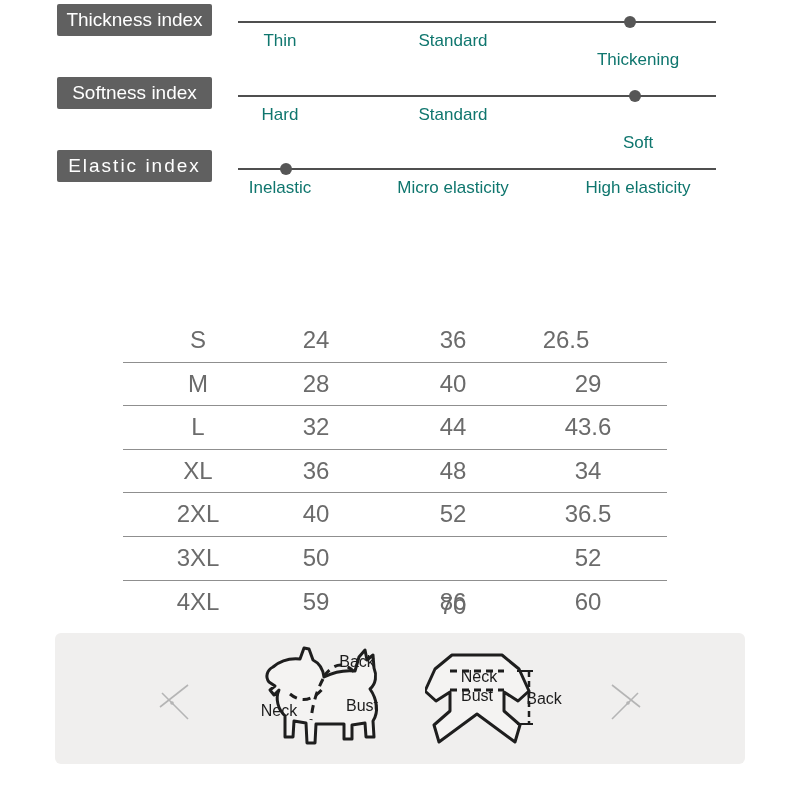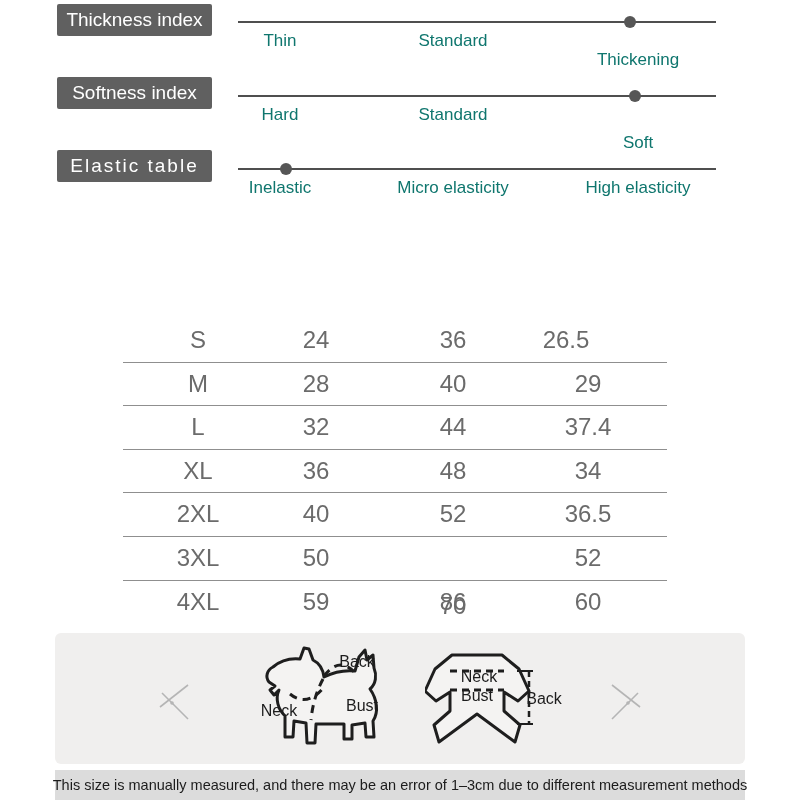--- a/index.html
+++ b/index.html
@@ -44,21 +44,21 @@
       <div class="idx-dot" style="left: 623.96px; top: 16px;"></div>
       <span class="idx-opt" style="left: 280px; top: 31px;">Thin</span>
       <span class="idx-opt" style="left: 453px; top: 31px;">Standard</span>
       <span class="idx-opt" style="left: 638px; top: 31px; margin-top: 19px;">Thickening</span>
       <div class="idx-box" style="top: 77px;">Softness index</div>
       <div class="idx-line" style="top: 95px;"></div>
       <div class="idx-dot" style="left: 628.74px; top: 90px;"></div>
       <span class="idx-opt" style="left: 280px; top: 105px;">Hard</span>
       <span class="idx-opt" style="left: 453px; top: 105px;">Standard</span>
       <span class="idx-opt" style="left: 638px; top: 105px; margin-top: 28px;">Soft</span>
-      <div class="idx-box spaced" style="top: 150px;">Elastic table</div>
+      <div class="idx-box spaced" style="top: 150px;">Elastic index</div>
       <div class="idx-line" style="top: 168px;"></div>
       <div class="idx-dot" style="left: 279.8px; top: 163px;"></div>
       <span class="idx-opt" style="left: 280px; top: 178px;">Inelastic</span>
       <span class="idx-opt" style="left: 453px; top: 178px;">Micro elasticity</span>
       <span class="idx-opt" style="left: 638px; top: 178px;">High elasticity</span>
     </div>
 
   <div id="tbl-body">
       <div class="tbl-row" style="top: 318px;">
         <span class="td-cell" style="left: 75px;">S</span>
@@ -71,21 +71,21 @@
         <span class="td-cell" style="left: 75px;">M</span>
         <span class="td-cell" style="left: 193px;">28</span>
         <span class="td-cell" style="left: 330px;">40</span>
         <span class="td-cell" style="left: 465px;">29</span>
       </div>
       <div class="tbl-sep" style="top: 405.2px;"></div>
       <div class="tbl-row" style="top: 405.2px;">
         <span class="td-cell" style="left: 75px;">L</span>
         <span class="td-cell" style="left: 193px;">32</span>
         <span class="td-cell" style="left: 330px;">44</span>
-        <span class="td-cell" style="left: 465px;">37.4</span>
+        <span class="td-cell" style="left: 465px;">43.6</span>
       </div>
       <div class="tbl-sep" style="top: 448.8px;"></div>
       <div class="tbl-row" style="top: 448.8px;">
         <span class="td-cell" style="left: 75px;">XL</span>
         <span class="td-cell" style="left: 193px;">36</span>
         <span class="td-cell" style="left: 330px;">48</span>
         <span class="td-cell" style="left: 465px;">34</span>
       </div>
       <div class="tbl-sep" style="top: 492.4px;"></div>
       <div class="tbl-row" style="top: 492.4px;">
@@ -141,17 +141,14 @@
              L25 61 L25 42 L11 51 L0 41 L10 19 Z" fill="#f4f3f2" stroke="#1e1e1e" stroke-width="3" stroke-linejoin="round"></path>
     <path d="M25 21 L79 21" fill="none" stroke="#1e1e1e" stroke-width="3" stroke-dasharray="7 5"></path>
     <path d="M25 40 L79 40" fill="none" stroke="#1e1e1e" stroke-width="3" stroke-dasharray="7 5"></path>
     <path d="M104 21 L104 74" fill="none" stroke="#1e1e1e" stroke-width="2.5" stroke-dasharray="6 4"></path>
     <path d="M92 21 L108 21 M92 74 L108 74" fill="none" stroke="#1e1e1e" stroke-width="2"></path>
   </svg>
   <span class="diag-label" style="left:479px;top:677px">Neck</span>
   <span class="diag-label" style="left:477px;top:696px">Bust</span>
   <span class="diag-label" style="left:544px;top:699px">Back</span>
 
-  <div class="footer">
-    <span>This size is manually measured, and there may be an error of 1–3cm due to different measurement methods</span>
-  </div>
 
 </div>
 
 </body></html>

